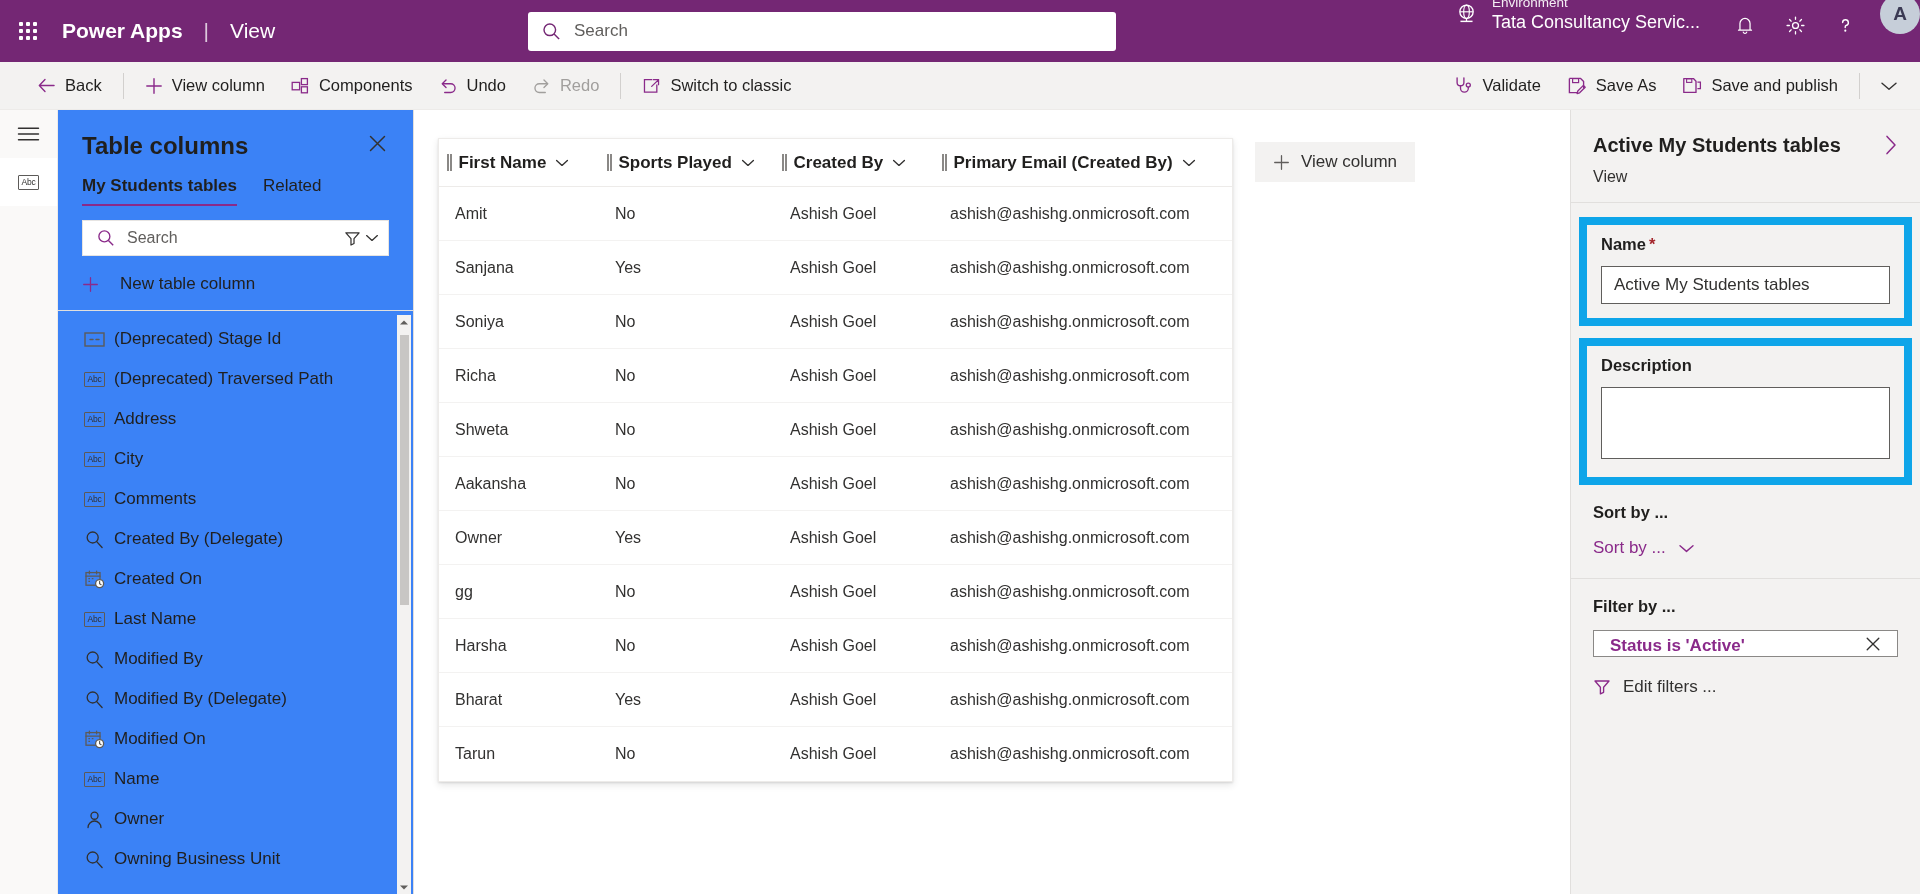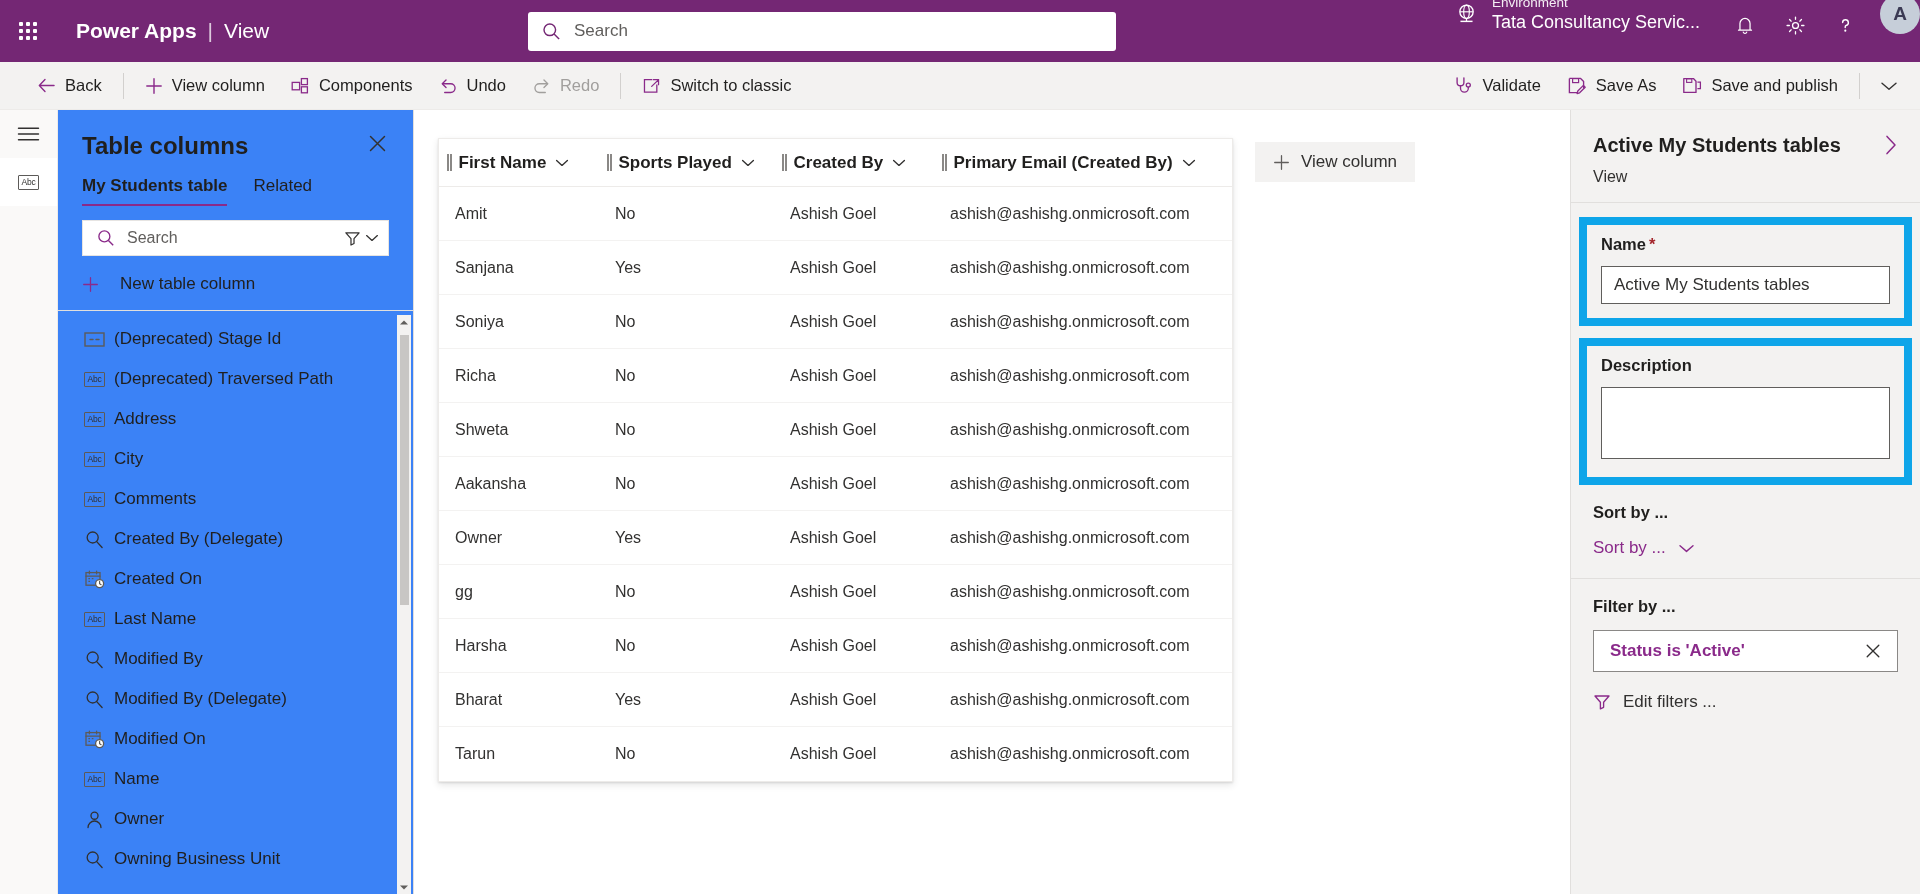--- a/index.html
+++ b/index.html
@@ -14,21 +14,21 @@
   .suitebar {
     height: 62px; background: #742774; display: flex; align-items: center;
     position: relative; color: #ffffff;
   }
   .waffle {
     width: 56px; height: 62px; display: flex; align-items: center; justify-content: center;
     cursor: pointer;
   }
   .waffle-grid { display: grid; grid-template-columns: repeat(3, 4px); grid-gap: 3px; }
   .waffle-grid i { width: 4px; height: 4px; background: #fff; border-radius: 1px; display: block; }
-  .brand { font-size: 21px; display: flex; align-items: flex-end; gap: 11px; margin-left: 20px; }
+  .brand { font-size: 21px; display: flex; align-items: flex-end; gap: 21px; margin-left: 6px; }
   .brand .bold { font-weight: bold; }
   .brand .sep { opacity: .75; font-weight: 300; }
   .brand .light { font-weight: normal; }
   .searchwrap {
     position: absolute; left: 528px; width: 588px; height: 39px;
     background: #fff; border-radius: 3px; display: flex; align-items: center;
     padding: 0 14px; gap: 13px;
   }
   .searchwrap .mag { flex: 0 0 auto; }
   .searchwrap input {
@@ -195,21 +195,21 @@
   }
   .hl-red {
     border: 8px solid #0ea5e9; margin: 0 8px; padding: 10px 14px 14px 14px; background: #f3f2f1;
   }
   .hl-wrap { padding-top: 14px; }
   .sortby-val {
     display: flex; align-items: center; gap: 12px; margin-top: 16px;
     font-size: 17px; color: #8a2a8a; cursor: pointer;
   }
   .filter-pill {
-    display: flex; align-items: center; height: 42px; background: #fff;
+    display: flex; align-items: flex-end; height: 27px; background: #fff;
     border: 1px solid #8a8886; margin-top: 14px; padding: 0 12px 0 16px;
   }
   .filter-pill .txt { font-size: 17px; font-weight: bold; color: #8a2a8a; }
   .filter-pill .x { margin-left: auto; cursor: pointer; padding: 4px; }
   .editfilters {
     display: flex; align-items: center; gap: 12px; margin-top: 20px;
     font-size: 17px; color: #323130; cursor: pointer;
   }
   svg { display: block; }
 </style>
@@ -412,21 +412,21 @@
       <span class="cp-close">
         <span>
           <svg width="19" height="19" viewBox="0 0 19 19">
               <path d="M2.5 2.5l14 14M16.5 2.5l-14 14" stroke="#323130" stroke-width="1.45" stroke-linecap="round"></path>
             </svg>
         </span>
       </span>
     </div>
 
     <div class="cp-tabs">
-      <div class="cp-tab active">My Students table</div>
+      <div class="cp-tab active">My Students tables</div>
       <div class="cp-tab">Related</div>
     </div>
 
     <div class="cp-searchrow">
       <div class="cp-search">
         <span>
           <svg width="18" height="18" viewBox="0 0 20 20">
               <circle cx="8.2" cy="8.2" r="6.1" fill="none" stroke="#8a2a8a" stroke-width="1.5"></circle>
               <line x1="12.7" y1="12.7" x2="18" y2="18" stroke="#8a2a8a" stroke-width="1.5"></line>
             </svg>

